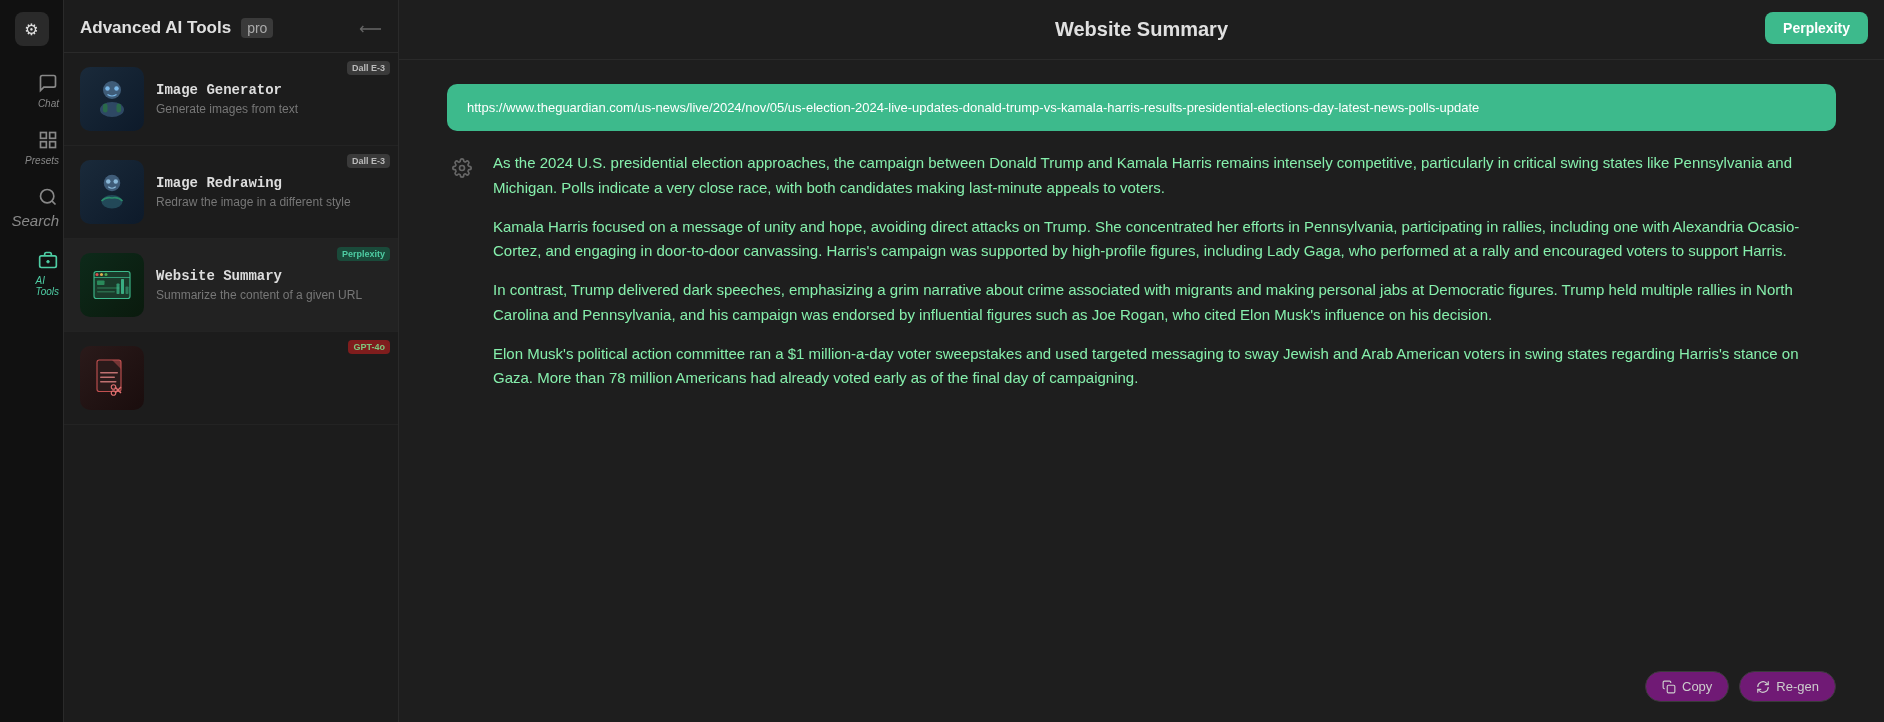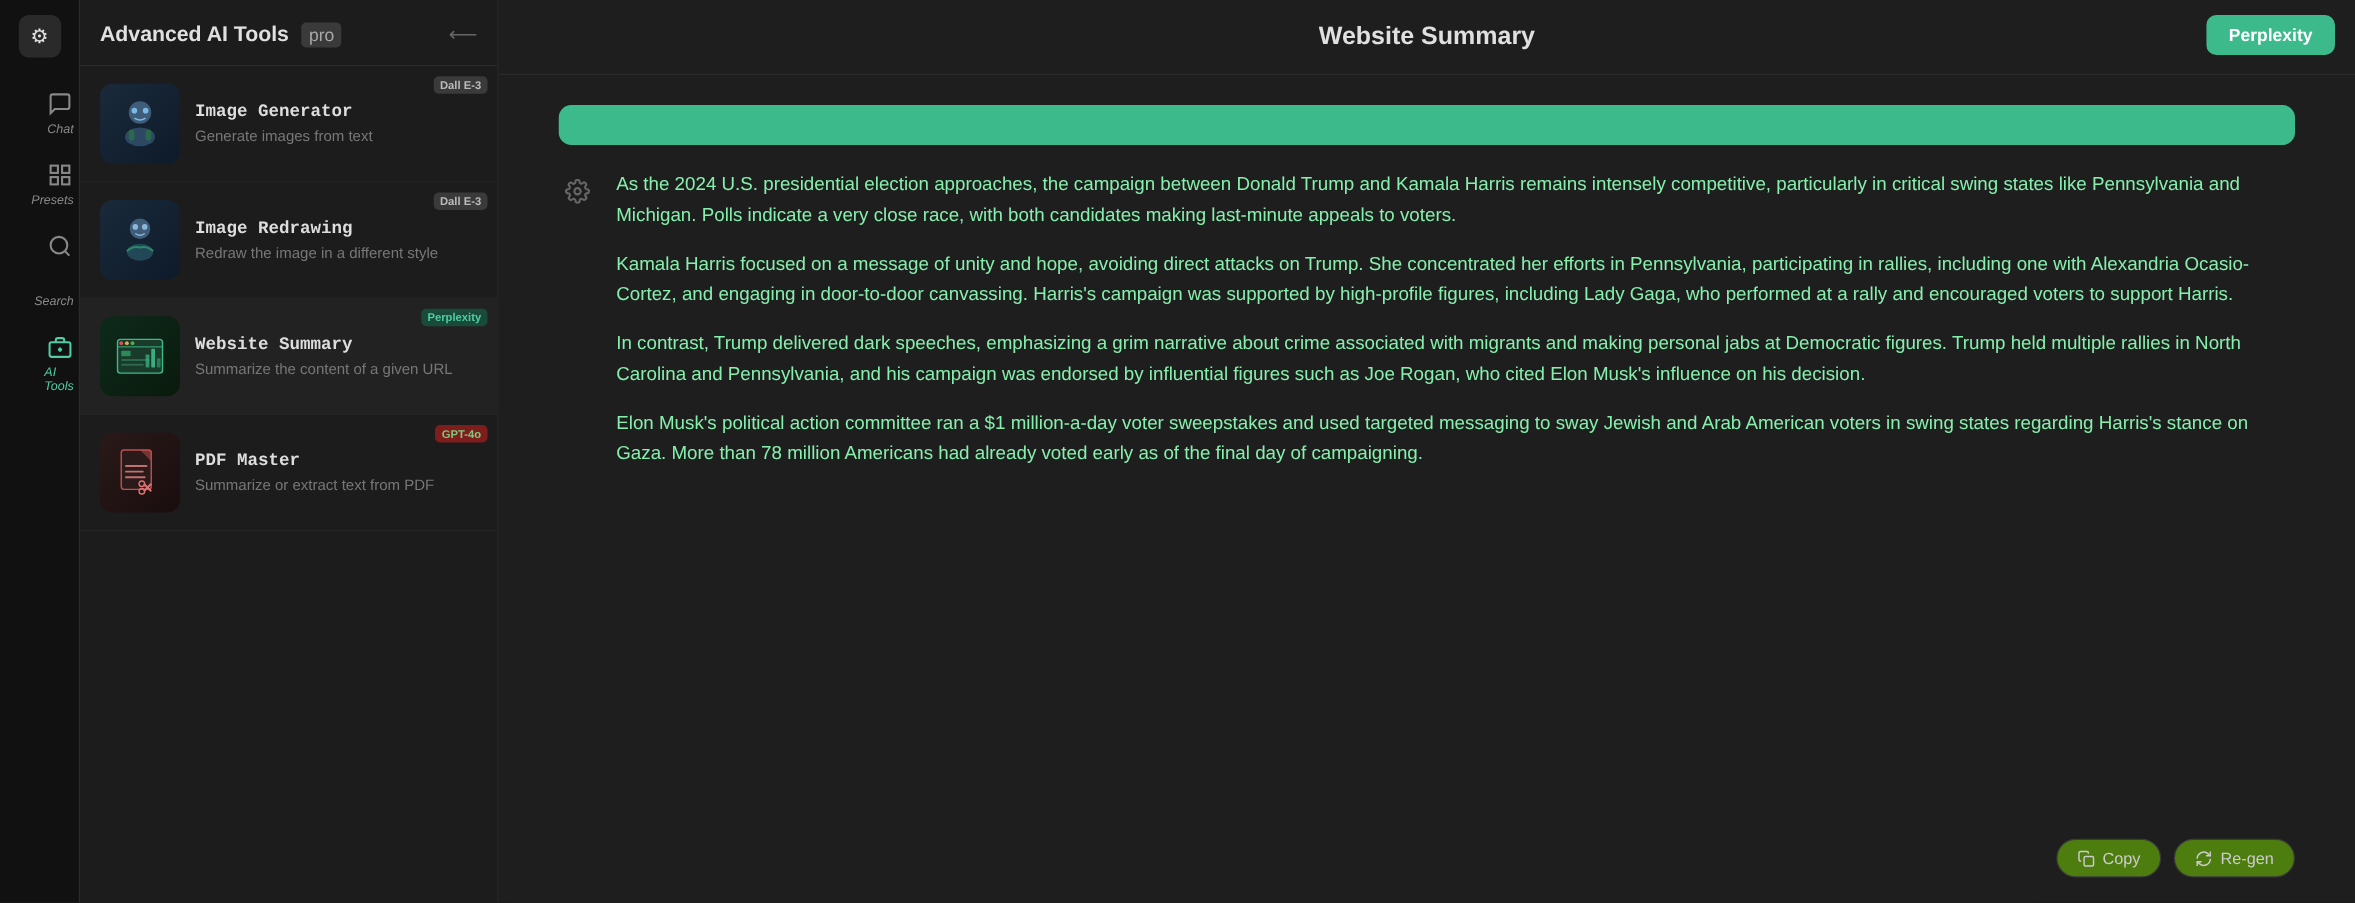--- a/index.html
+++ b/index.html
@@ -248,21 +248,21 @@
     .action-bar {
       display: flex;
       justify-content: flex-end;
       gap: 10px;
       padding: 10px 48px 20px;
     }
     .action-btn {
       display: flex;
       align-items: center;
       gap: 6px;
-      background: #4d7c0f;
+      background: #701a75;
       border: 1px solid #3a3a3a;
       border-radius: 20px;
       color: #ccc;
       font-size: 13px;
       padding: 7px 16px;
       cursor: pointer;
     }
 
     
     .perplexity-top-btn {
@@ -316,21 +316,21 @@
     <span style="font-size:10px;color:#888;">Presets</span>
   </div>
 
   <div class="icon-sidebar-item">
     <div class="icon-shape">
       <svg width="20" height="20" viewBox="0 0 24 24" fill="none" stroke="#888" stroke-width="2">
         <circle cx="11" cy="11" r="8"></circle>
           <line x1="21" y1="21" x2="16.65" y2="16.65"></line>
       </svg>
     </div>
-    <span style="font-size:10px;color:#888;margin-top:24px;">Search</span>
+    <span style="font-size:15px;color:#888;">Search</span>
   </div>
 
   <div class="icon-sidebar-item active">
     <div class="icon-shape">
       <svg width="20" height="20" viewBox="0 0 24 24" fill="none" stroke="#4ecca3" stroke-width="2">
         <rect x="2" y="7" width="20" height="14" rx="2"></rect>
           <path d="M16 7V5a2 2 0 0 0-2-2h-4a2 2 0 0 0-2 2v2"></path>
         <line x1="12" y1="12" x2="12" y2="16"></line>
           <line x1="10" y1="14" x2="14" y2="14"></line>
       </svg>
@@ -418,36 +418,33 @@
         <rect x="16" y="24" width="24" height="2" rx="1" fill="#c07070"></rect>
         <rect x="16" y="30" width="20" height="2" rx="1" fill="#c07070"></rect>
         <rect x="16" y="36" width="22" height="2" rx="1" fill="#c07070"></rect>
 
         <path d="M36 44 Q40 48 44 52" stroke="#e07070" stroke-width="2" fill="none"></path>
         <path d="M36 52 Q40 48 44 44" stroke="#e07070" stroke-width="2" fill="none"></path>
         <circle cx="34" cy="44" r="3" fill="none" stroke="#e07070" stroke-width="1.5"></circle>
         <circle cx="34" cy="52" r="3" fill="none" stroke="#e07070" stroke-width="1.5"></circle>
       </svg>
     </div>
-    <div class="tool-info">
-      <div class="tool-name">PDF Master</div>
-      <div class="tool-desc">Summarize or extract text from PDF</div>
-    </div>
     <span class="tool-badge gpt">GPT-4o</span>
   </div>
 </div>
 
 <div class="main-content">
   <div class="main-header">
     <span class="main-title">Website Summary</span>
   </div>
 
   <div class="content-area">
 
     <div class="url-box">
+      <div class="url-link">https://www.theguardian.com/us-news/live/2024/nov/05/us-election-2024-live-updates-donald-trump-vs-kamala-harris-results-presidential-elections-day-latest-news-polls-update</div>
     </div>
 
     <div class="summary-section">
       <div class="gear-col">
         <div class="gear-icon-btn">
           <svg width="20" height="20" viewBox="0 0 24 24" fill="none" stroke="currentColor" stroke-width="2">
             <circle cx="12" cy="12" r="3"></circle>
             <path d="M19.4 15a1.65 1.65 0 0 0 .33 1.82l.06.06a2 2 0 0 1-2.83 2.83l-.06-.06a1.65 1.65 0 0 0-1.82-.33 1.65 1.65 0 0 0-1 1.51V21a2 2 0 0 1-4 0v-.09A1.65 1.65 0 0 0 9 19.4a1.65 1.65 0 0 0-1.82.33l-.06.06a2 2 0 0 1-2.83-2.83l.06-.06A1.65 1.65 0 0 0 4.68 15a1.65 1.65 0 0 0-1.51-1H3a2 2 0 0 1 0-4h.09A1.65 1.65 0 0 0 4.6 9a1.65 1.65 0 0 0-.33-1.82l-.06-.06a2 2 0 0 1 2.83-2.83l.06.06A1.65 1.65 0 0 0 9 4.68a1.65 1.65 0 0 0 1-1.51V3a2 2 0 0 1 4 0v.09a1.65 1.65 0 0 0 1 1.51 1.65 1.65 0 0 0 1.82-.33l.06-.06a2 2 0 0 1 2.83 2.83l-.06.06A1.65 1.65 0 0 0 19.4 9a1.65 1.65 0 0 0 1.51 1H21a2 2 0 0 1 0 4h-.09a1.65 1.65 0 0 0-1.51 1z"></path>
           </svg>
         </div>

